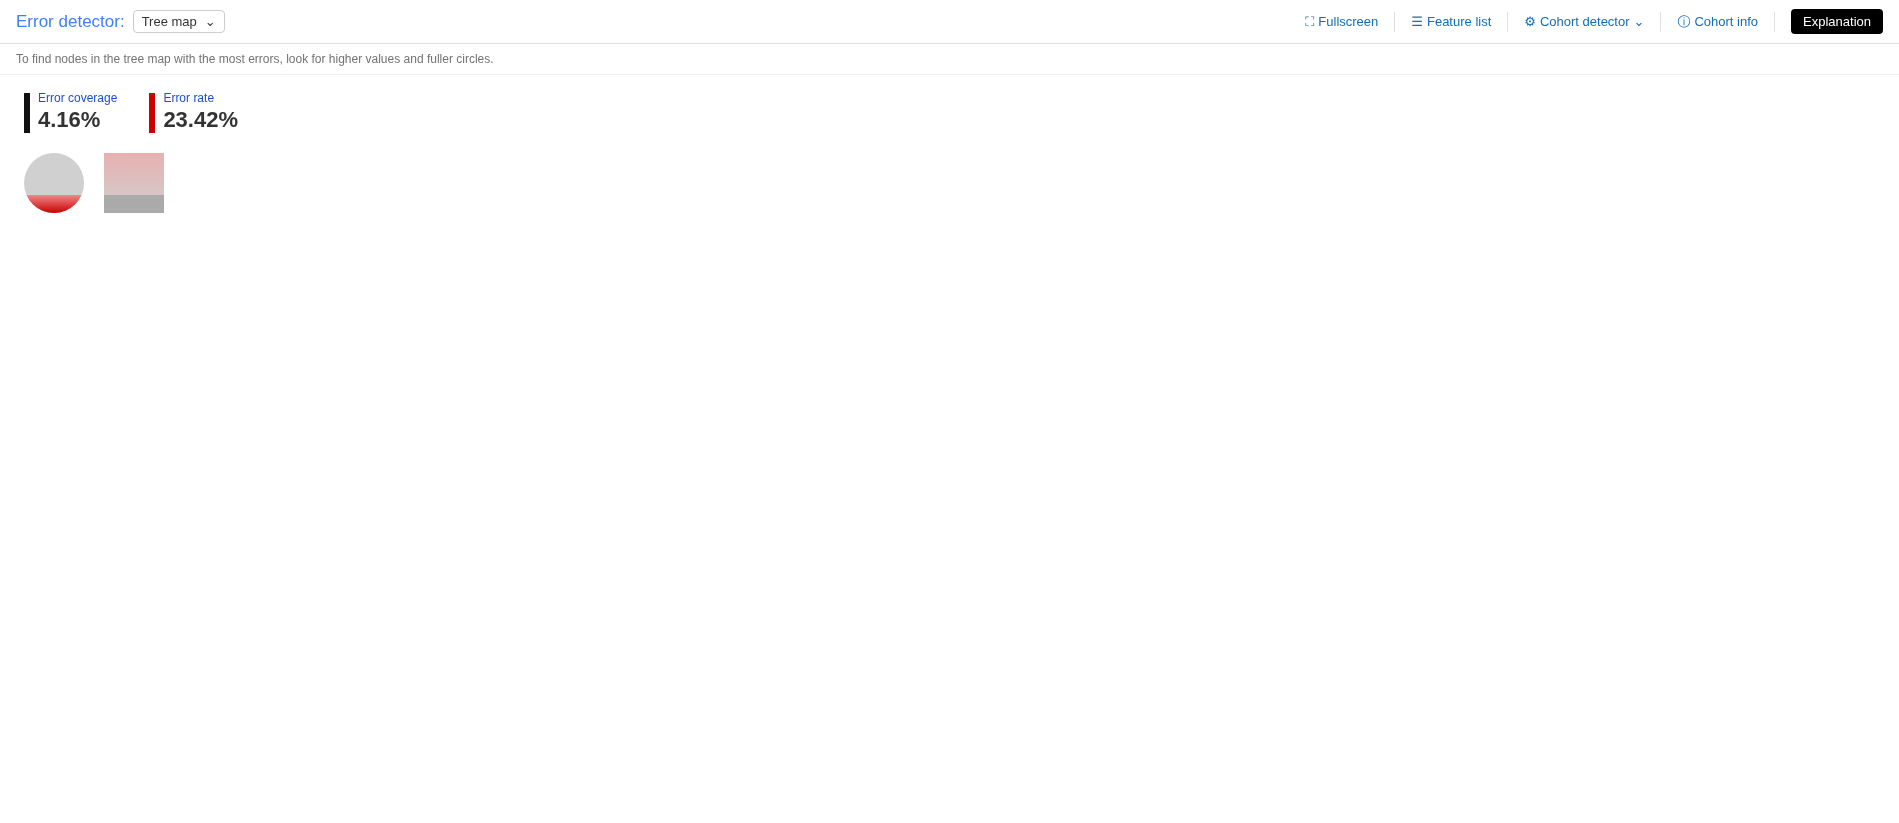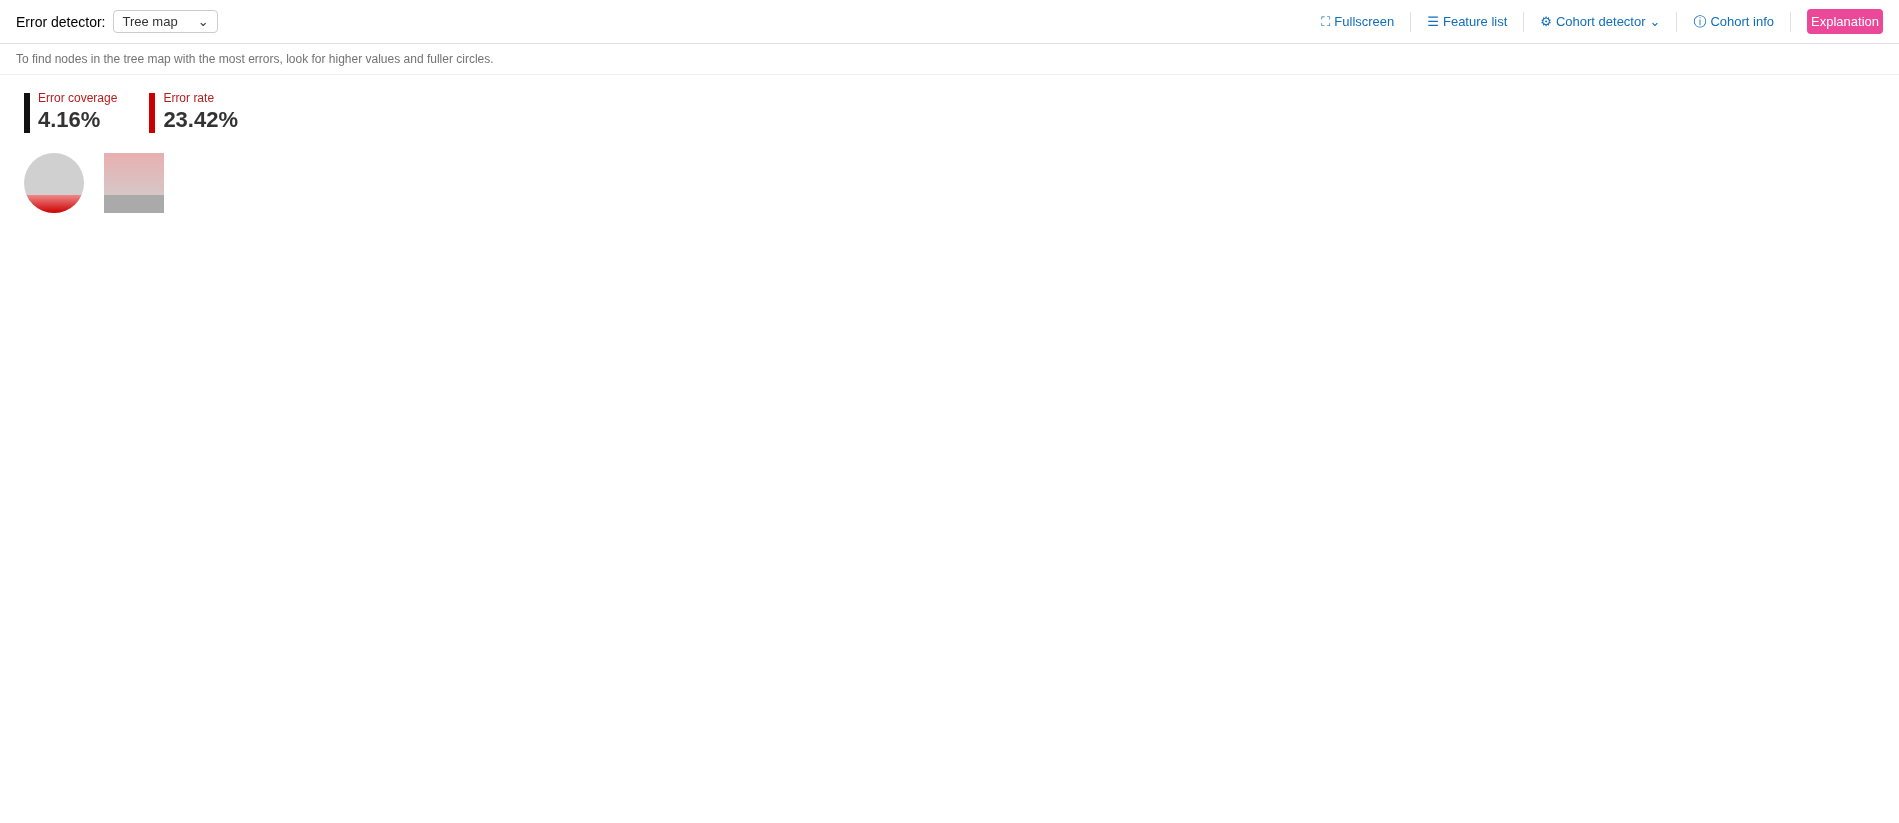--- a/index.html
+++ b/index.html
@@ -8,34 +8,34 @@
     
     .header {
       display: flex;
       align-items: center;
       justify-content: space-between;
       padding: 8px 16px;
       border-bottom: 1px solid #e0e0e0;
       height: 44px;
     }
     .header-left { display: flex; align-items: center; gap: 8px; }
-    .header-label { font-size: 14px; color: #000000; }
+    .header-label { font-size: 17px; color: #3b82f6; }
     .error-detector-select {
-      display: flex; align-items: center; gap: 20px;
+      display: flex; align-items: center; gap: 8px;
       border: 1px solid #ccc; border-radius: 4px;
       padding: 3px 8px; cursor: pointer; background: #fff; font-size: 13px; text-align: right;
     }
     .header-right { display: flex; align-items: center; gap: 16px; }
     .header-btn {
       display: flex; align-items: center; gap: 4px;
       font-size: 13px; color: #106ebe; cursor: pointer; background: none; border: none;
     }
     .header-btn-blue {
-      background: #ec4899; color: #fff; border: none;
-      border-radius: 4px; padding: 5px 4px; font-size: 13px; cursor: pointer; font-weight: 500;
+      background: #000000; color: #fff; border: none;
+      border-radius: 4px; padding: 5px 12px; font-size: 13px; cursor: pointer; font-weight: 500;
     }
     .cohort-settings-btn {
       display: flex; align-items: center; gap: 4px; color: #106ebe; cursor: pointer;
     }
     .divider-v { width: 1px; height: 20px; background: #e0e0e0; }
 
     
     .hint-bar {
       padding: 8px 16px;
       font-size: 12px; color: #737373;
@@ -45,21 +45,21 @@
     
     .main { padding: 16px 24px; position: relative; }
 
     .cohort-title { font-size: 20px; font-weight: 400; margin-bottom: 12px; }
 
     .metrics { display: flex; gap: 32px; margin-bottom: 20px; align-items: flex-start; }
     .metric-block { display: flex; align-items: flex-start; gap: 8px; }
     .metric-bar-black { width: 6px; height: 40px; background: #111; margin-top: 2px; }
     .metric-bar-red { width: 6px; height: 40px; background: #c00; margin-top: 2px; }
     .metric-info { display: flex; flex-direction: column; }
-    .metric-label { font-size: 12px; color: #b91c1c; margin-bottom: 2px; }
+    .metric-label { font-size: 12px; color: #1d4ed8; margin-bottom: 2px; }
     .metric-value { font-size: 22px; font-weight: 600; }
 
     
     .legend { display: flex; gap: 20px; margin-top: 8px; }
     .legend-circle {
       width: 60px; height: 60px; border-radius: 50%; background: #d0d0d0;
       position: relative; overflow: hidden;
     }
     .legend-circle-red-bottom {
       position: absolute; bottom: 0; left: 0; right: 0;

